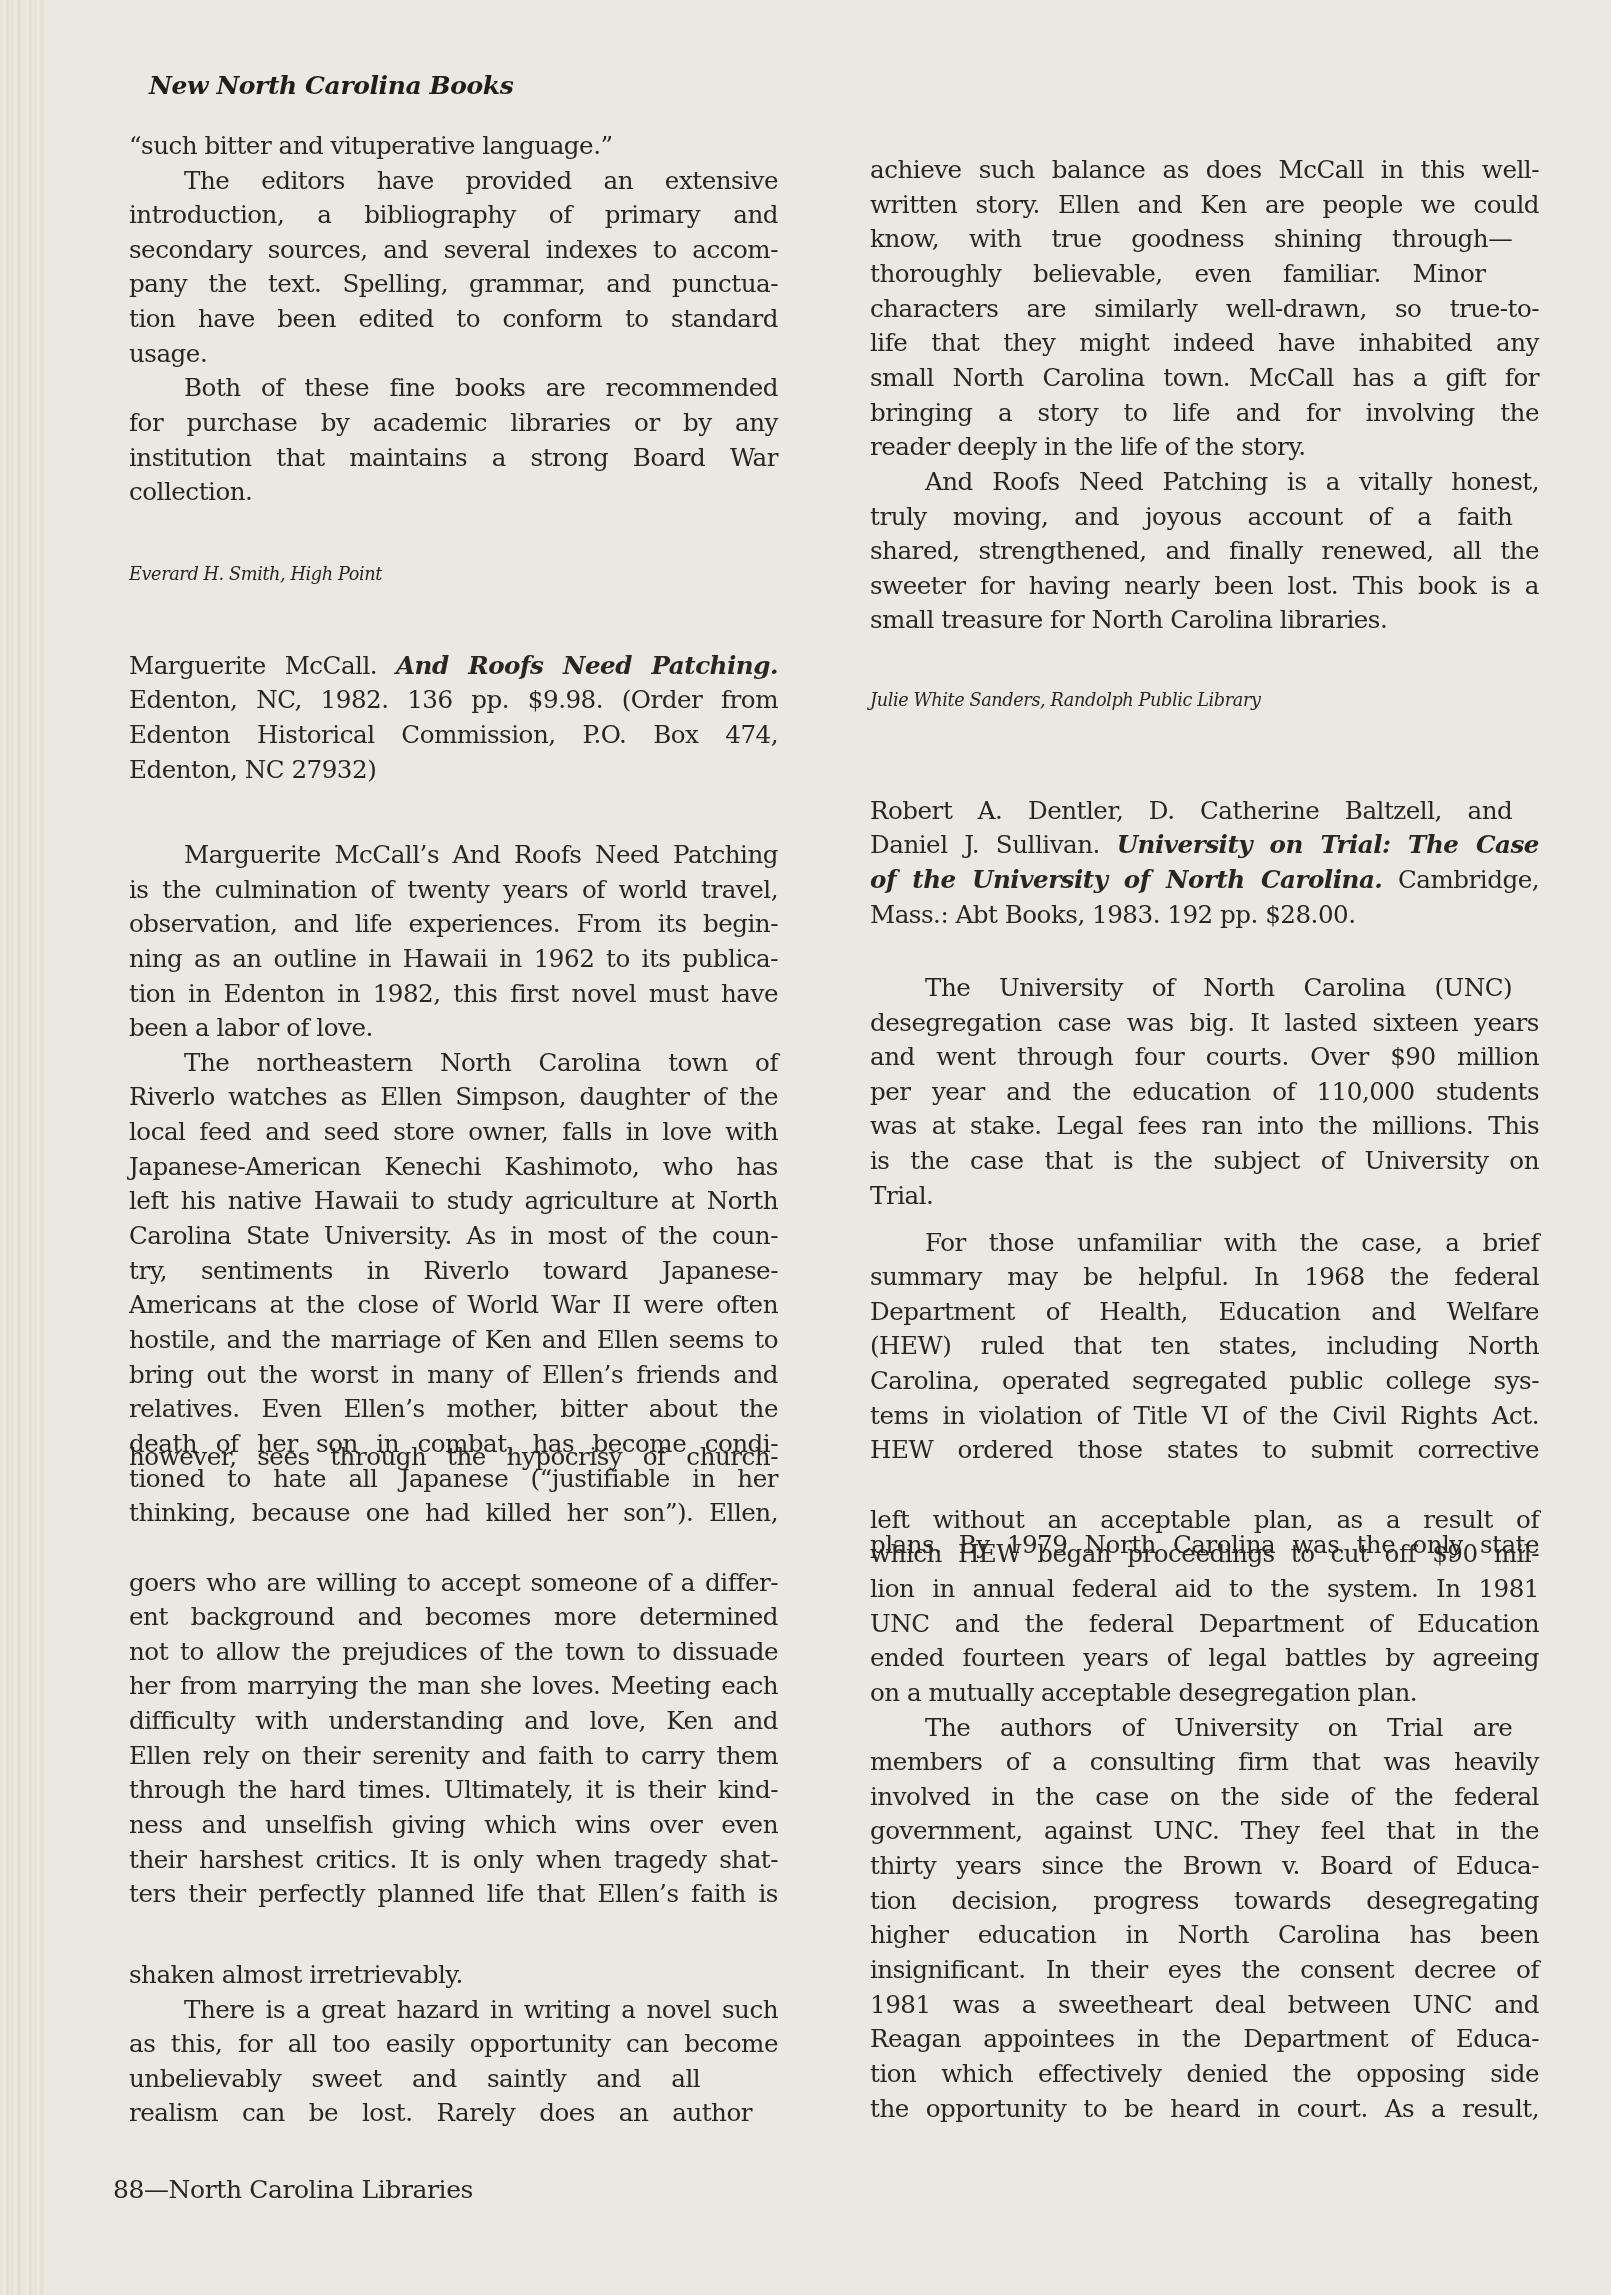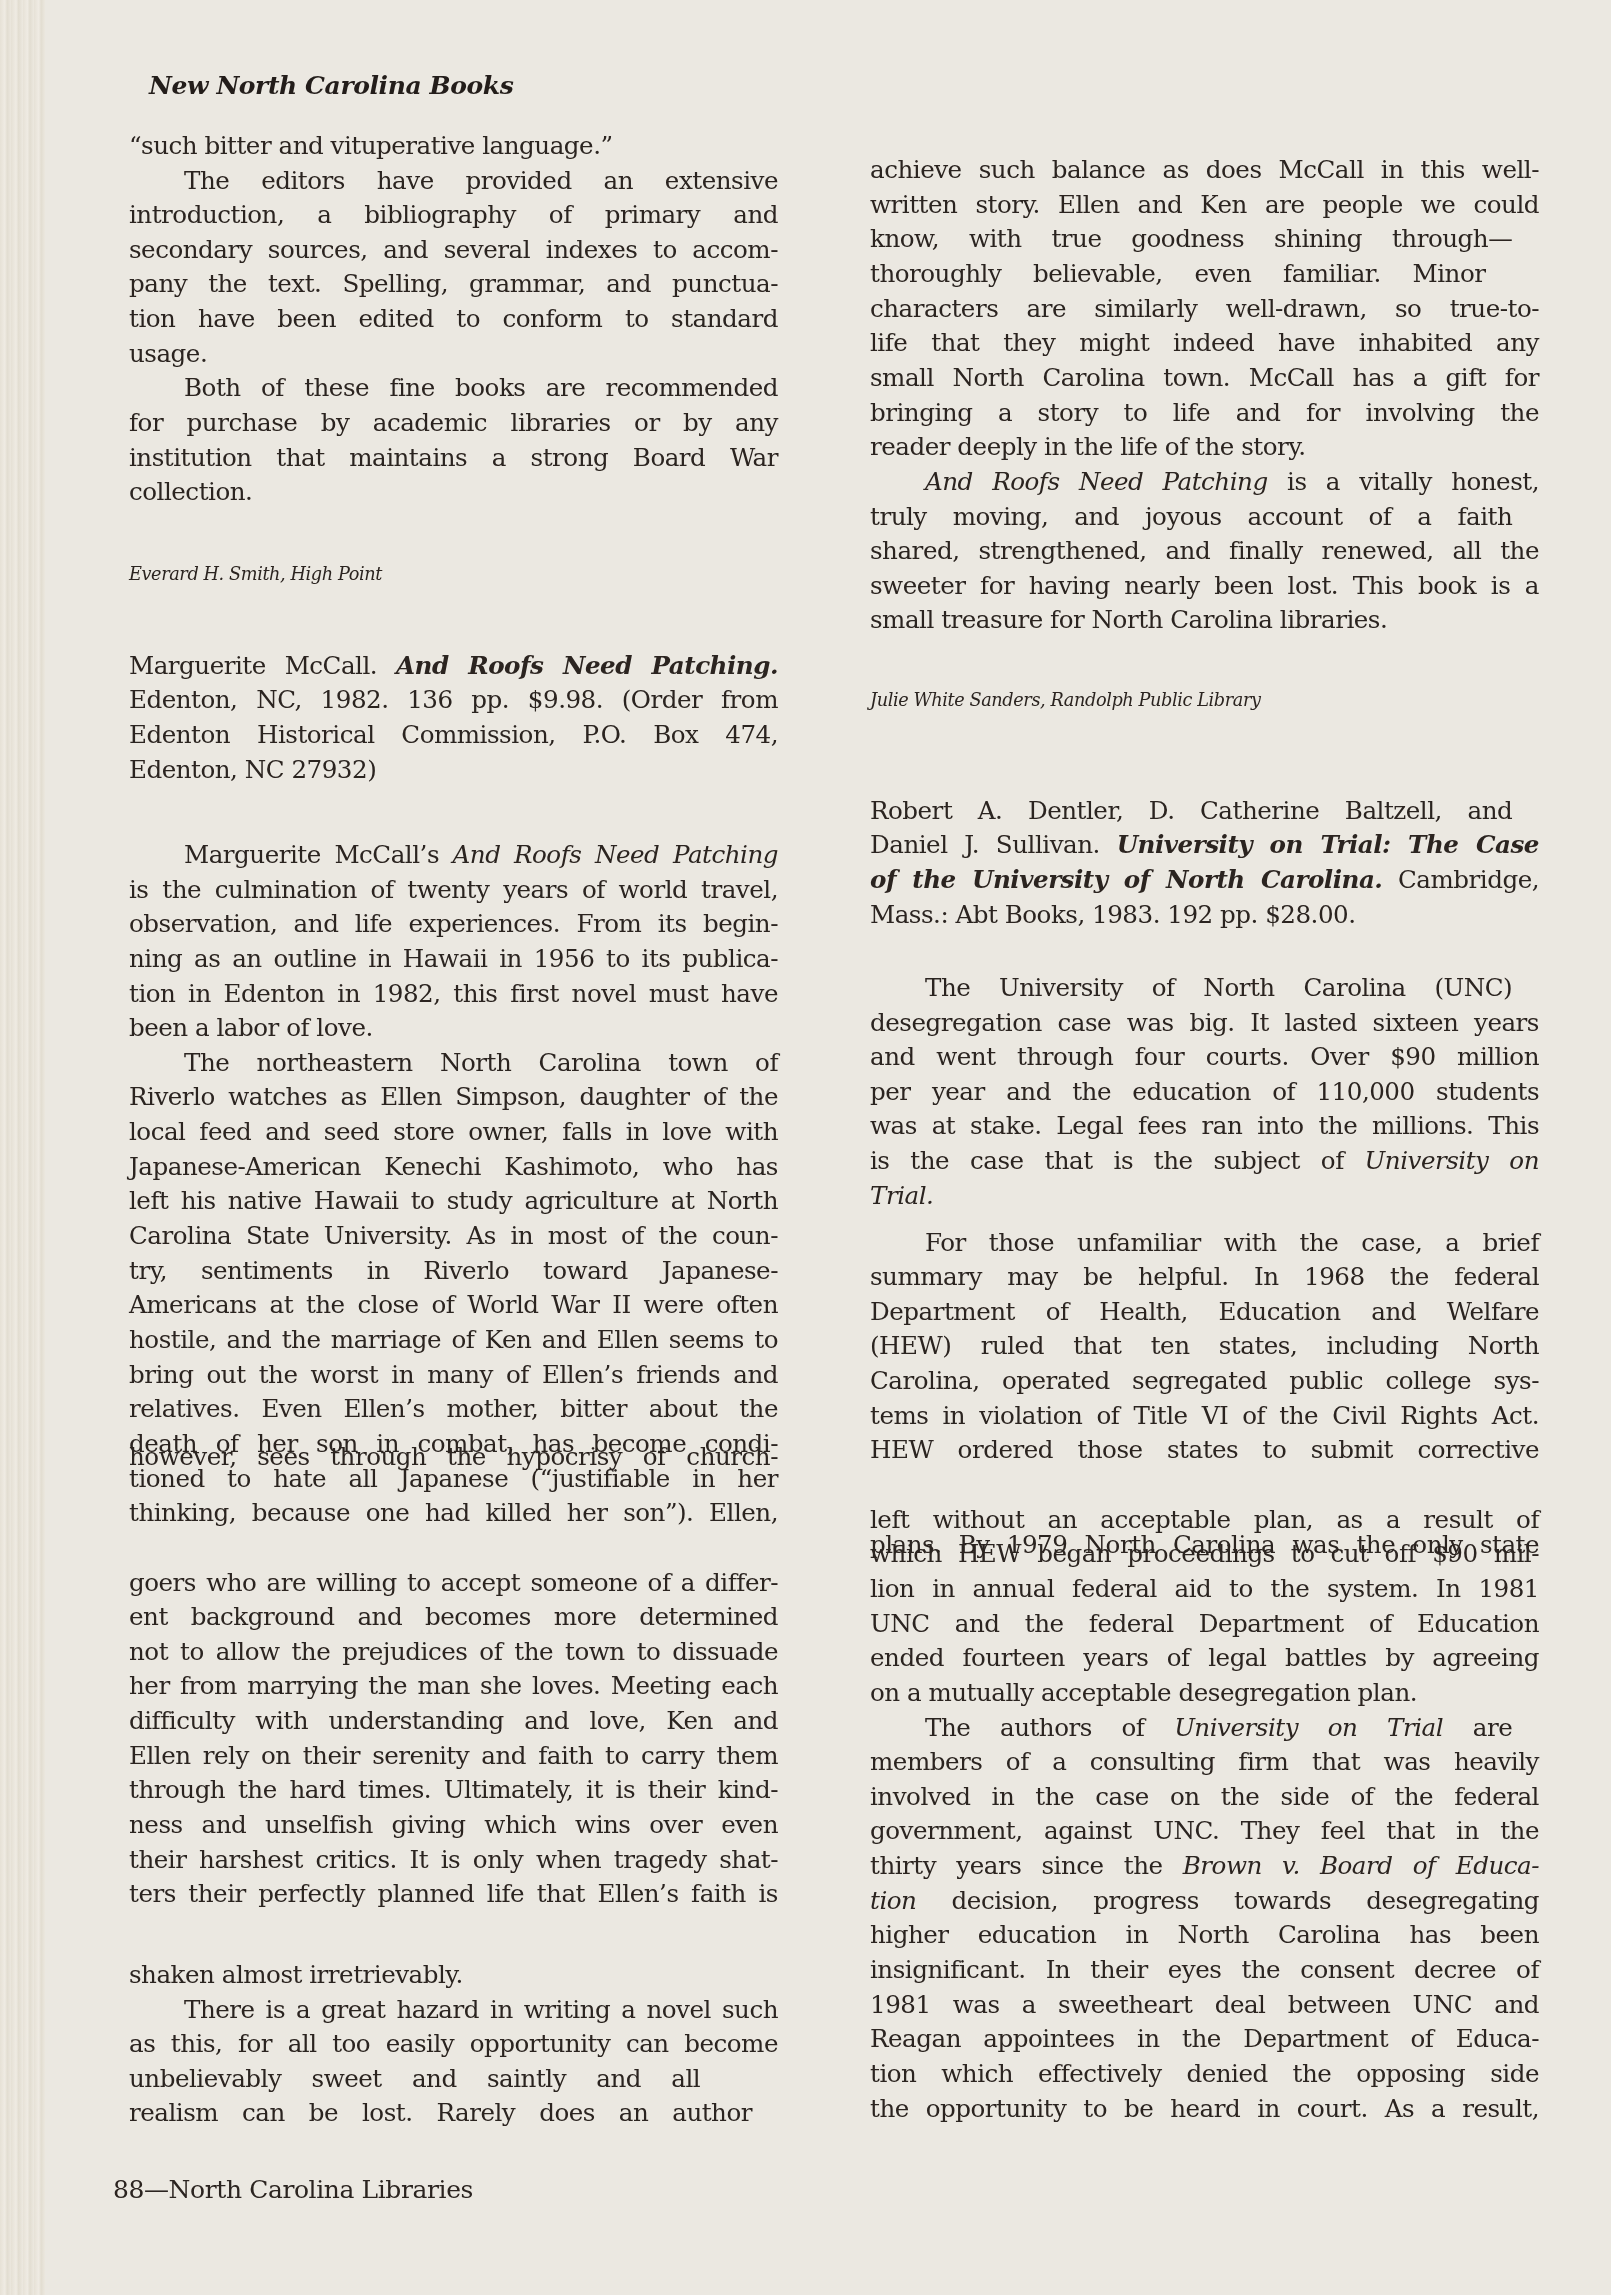--- a/index.html
+++ b/index.html
@@ -22,21 +22,21 @@
   .col-left { left: 129px; }
   .col-right { left: 870px; width: 669px; }
   .line {
     position: absolute; left: 0; width: 100%;
     font-size: 24.6px; line-height: 34px; white-space: nowrap;
     text-align: justify; text-align-last: justify;
     letter-spacing: -0.5px;
   }
   .line.last { text-align-last: left; }
   .line.indent { padding-left: 55px; box-sizing: border-box; }
-  .it { font-style: italic; }
+  .it { }
   .bi { font-style: italic; font-weight: bold; }
   .sig {
     position: absolute; left: 0; font-style: italic; font-size: 17.7px;
     letter-spacing: -0.4px; white-space: nowrap;
   }
   .folio {
     position: absolute; left: 113px; top: 2175px; font-size: 25px;
     letter-spacing: -0.4px; white-space: nowrap;
   }
 </style>
@@ -68,21 +68,21 @@
     <div class="line" style="top:649px"><span>Marguerite McCall.</span> <span class="bi">And Roofs Need Patching.</span></div>
     <div class="line" style="top:683px">Edenton, NC, 1982. 136 pp. $9.98. (Order from</div>
     <div class="line" style="top:718px">Edenton Historical Commission, P.O. Box 474,</div>
     <div class="line last" style="top:753px">Edenton, NC 27932)</div>
   </div>
 
   <div>
     <div class="line indent" style="top:838px"><span>Marguerite McCall’s </span><span class="it">And Roofs Need Patching</span></div>
     <div class="line" style="top:873px">is the culmination of twenty years of world travel,</div>
     <div class="line" style="top:907px">observation, and life experiences. From its begin-</div>
-    <div class="line" style="top:942px">ning as an outline in Hawaii in 1956 to its publica-</div>
+    <div class="line" style="top:942px">ning as an outline in Hawaii in 1962 to its publica-</div>
     <div class="line" style="top:977px">tion in Edenton in 1982, this first novel must have</div>
     <div class="line last" style="top:1011px">been a labor of love.</div>
     <div class="line indent" style="top:1046px">The northeastern North Carolina town of</div>
     <div class="line" style="top:1080px">Riverlo watches as Ellen Simpson, daughter of the</div>
     <div class="line" style="top:1115px">local feed and seed store owner, falls in love with</div>
     <div class="line" style="top:1150px">Japanese-American Kenechi Kashimoto, who has</div>
     <div class="line" style="top:1184px">left his native Hawaii to study agriculture at North</div>
     <div class="line" style="top:1219px">Carolina State University. As in most of the coun-</div>
     <div class="line" style="top:1254px">try, sentiments in Riverlo toward Japanese-</div>
     <div class="line" style="top:1288px">Americans at the close of World War II were often</div>

